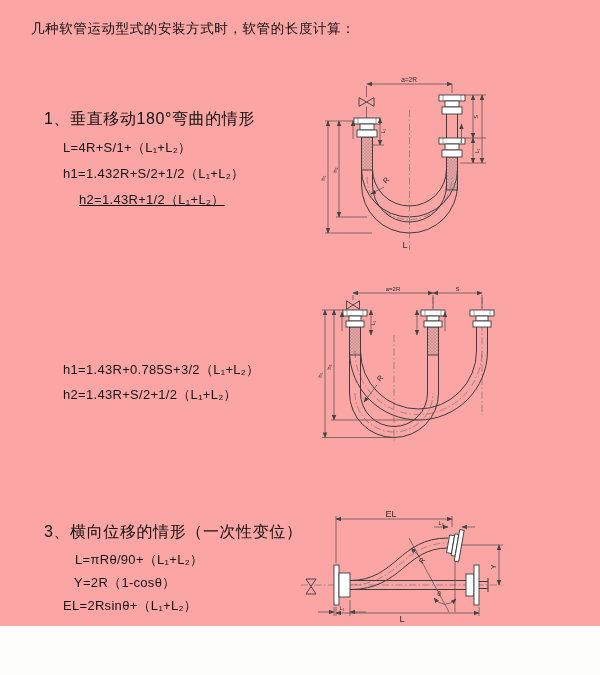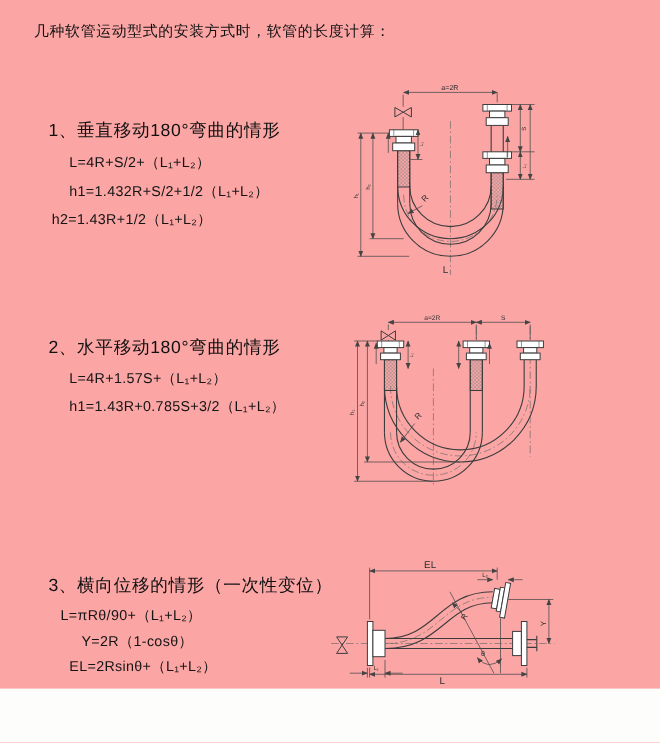--- a/index.html
+++ b/index.html
@@ -24,30 +24,29 @@
   .vlv { fill:none; stroke:#3c3c3c; stroke-width:0.9; }    
 </style>
 </head>
 <body>
 
 <div class="page">
 
   <div class="title">几种软管运动型式的安装方式时，软管的长度计算：</div>
 
   <div class="heading" style="left:44px; top:109px;">1、垂直移动180°弯曲的情形</div>
-  <div class="formula" style="left:63px; top:139px;">L=4R+S/2+（L₁+L₂）</div>
+  <div class="formula" style="left:63px; top:139px;">L=4R+S/1+（L₁+L₂）</div>
   <div class="formula" style="left:63px; top:165px;">h1=1.432R+S/2+1/2（L₁+L₂）</div>
-  <div class="formula" style="left:47px; top:191px;">h2=1.43R+1/2（L₁+L₂）</div>
-
-  <div class="heading" style="left:44px; top:306px;">2、水平移动180°弯曲的情形</div>
-  <div class="formula" style="left:63px; top:335px;">L=4R+1.57S+（L₁+L₂）</div>
+  <div class="formula" style="left:79px; top:191px;text-decoration:underline;">h2=1.43R+1/2（L₁+L₂）</div>
+
   <div class="formula" style="left:63px; top:361px;">h1=1.43R+0.785S+3/2（L₁+L₂）</div>
+  <div class="formula" style="left:63px; top:386px;">h2=1.43R+S/2+1/2（L₁+L₂）</div>
 
   <div class="heading" style="left:44px; top:522px;">3、横向位移的情形（一次性变位）</div>
-  <div class="formula" style="left:55px; top:551px;">L=πRθ/90+（L₁+L₂）</div>
+  <div class="formula" style="left:75px; top:551px;">L=πRθ/90+（L₁+L₂）</div>
   <div class="formula" style="left:74px; top:574px;">Y=2R（1-cosθ）</div>
   <div class="formula" style="left:63px; top:597px;">EL=2Rsinθ+（L₁+L₂）</div>
 
   <svg style="left:312px; top:72px;" width="180" height="190" viewBox="0 0 180 190">
     <defs>
       <marker id="m1" viewBox="0 0 10 10" refX="9" refY="5" markerWidth="8" markerHeight="8" orient="auto-start-reverse">
         <path d="M0,1 L10,5 L0,9 Z" fill="#444"></path>
       </marker>
       <pattern id="p1" width="3.2" height="3.2" patternUnits="userSpaceOnUse">
         <path d="M0,0 L3.2,3.2 M3.2,0 L0,3.2" stroke="#858585" stroke-width="0.45"></path>

